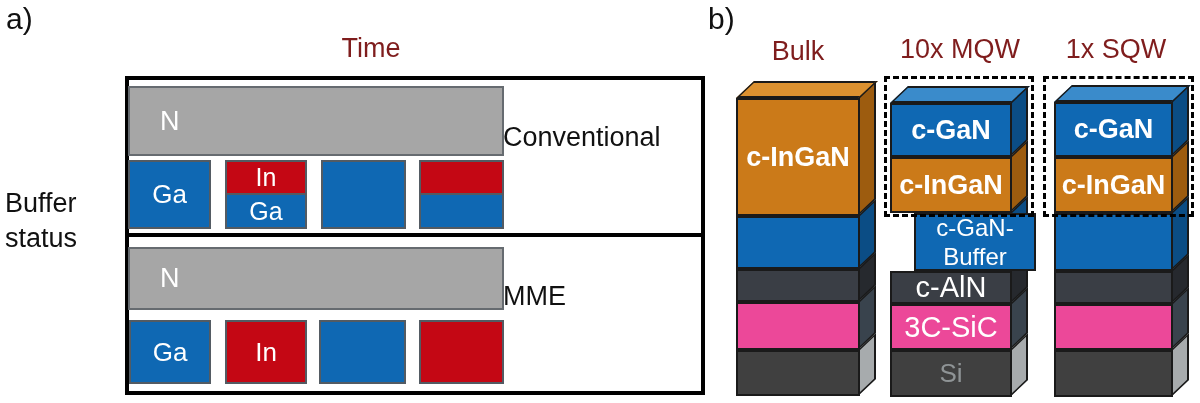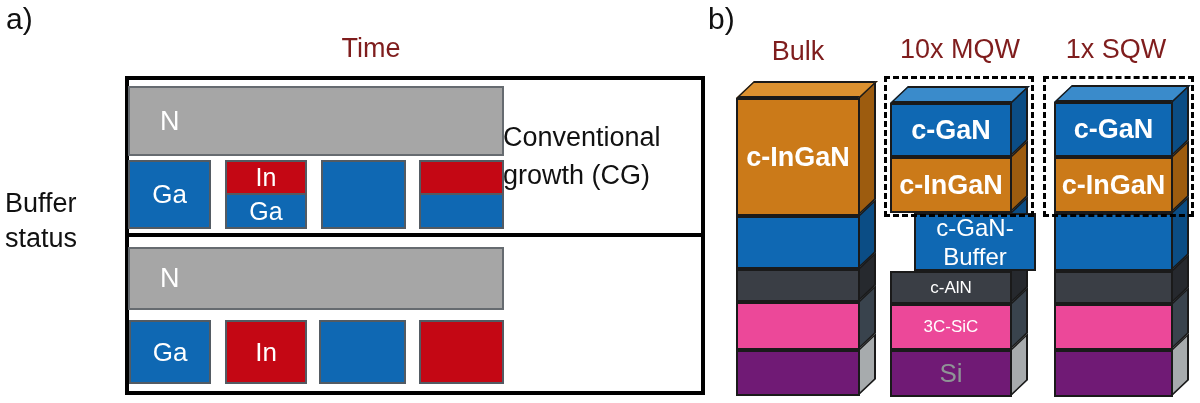--- a/index.html
+++ b/index.html
@@ -29,23 +29,23 @@
         align-items:center;justify-content:center;text-align:center;color:#fff;font-size:26px;}
   .face.bold{font-weight:bold;font-size:27px;}
   .side{box-sizing:border-box;border:2px solid #1a1a1a;width:18px;
         transform:skewY(-43.4deg);transform-origin:left top;}
   .topf{box-sizing:border-box;border:2px solid #1a1a1a;height:17px;
         transform:skewX(-46.6deg);transform-origin:0 100%;}
   .f-orange{background:#cb7a19;} .s-orange{background:#9d5c0f;} .t-orange{background:#dc9130;}
   .f-blue{background:#0f68b3;}  .s-blue{background:#0b4d85;}  .t-blue{background:#3a8bcb;}
   .f-charcoal{background:#3a3e45;} .s-charcoal{background:#26292e;}
   .f-slate{background:#ec4899;}    .s-slate{background:#39434d;}
-  .f-light{background:#701a75;color:#8f9496;justify-content:center;} .s-light{background:#a7abad;}
+  .f-light{background:#404040;color:#8f9496;justify-content:center;} .s-light{background:#a7abad;}
   .two-line{font-size:24px;line-height:29px;margin-left:24px;}
-  .small-lab{font-size:17px;text-align:right;}
+  .small-lab{font-size:29px;text-align:right;}
   .dashed-box{border:3px dashed #000;box-sizing:border-box;}
 </style>
 </head>
 <body>
 
 <div id="canvas">
 
   <div class="abs panel-label" style="left:6px;top:2px;">a)</div>
 
   <div class="abs hdr" style="left:300px;top:33px;width:142px;">Time</div>
@@ -75,21 +75,20 @@
     <span></span>
   </div>
 
   <div class="abs blk split" style="left:419px;top:160px;width:85px;height:69px;">
     <div class="sub top c-red" style="height:33px;"></div>
     <div class="sub c-blue" style="flex:1;"></div>
   </div>
 
   <div class="abs rowlab" style="left:503px;top:118px;width:198px;line-height:38px;">
     <div>Conventional</div>
-    <div>growth (CG)</div>
   </div>
 
   <div class="abs nbar" style="left:128px;top:247px;width:376px;height:63px;">
     <span>N</span>
   </div>
 
   <div class="abs blk solid c-blue" style="left:129px;top:320px;width:82px;height:64px;">
     <span>Ga</span>
   </div>
 
@@ -99,20 +98,21 @@
 
   <div class="abs blk solid c-blue" style="left:319px;top:320px;width:87px;height:64px;">
     <span></span>
   </div>
 
   <div class="abs blk solid c-red" style="left:419px;top:320px;width:85px;height:64px;">
     <span></span>
   </div>
 
   <div class="abs rowlab" style="left:503px;top:278px;width:198px;line-height:37px;">
+    <div>MME</div>
   </div>
 
   <div class="abs panel-label" style="left:708px;top:2px;">b)</div>
 
   <div class="abs hdr" style="left:698px;top:36px;width:200px;text-align:center;">Bulk</div>
   <div class="abs hdr" style="left:860px;top:34px;width:200px;">10x MQW</div>
   <div class="abs hdr" style="left:1016px;top:34px;width:200px;">1x SQW</div>
 
   <div>
     <div class="abs topf t-orange" style="left:736px;top:81px;width:124px;"></div>

